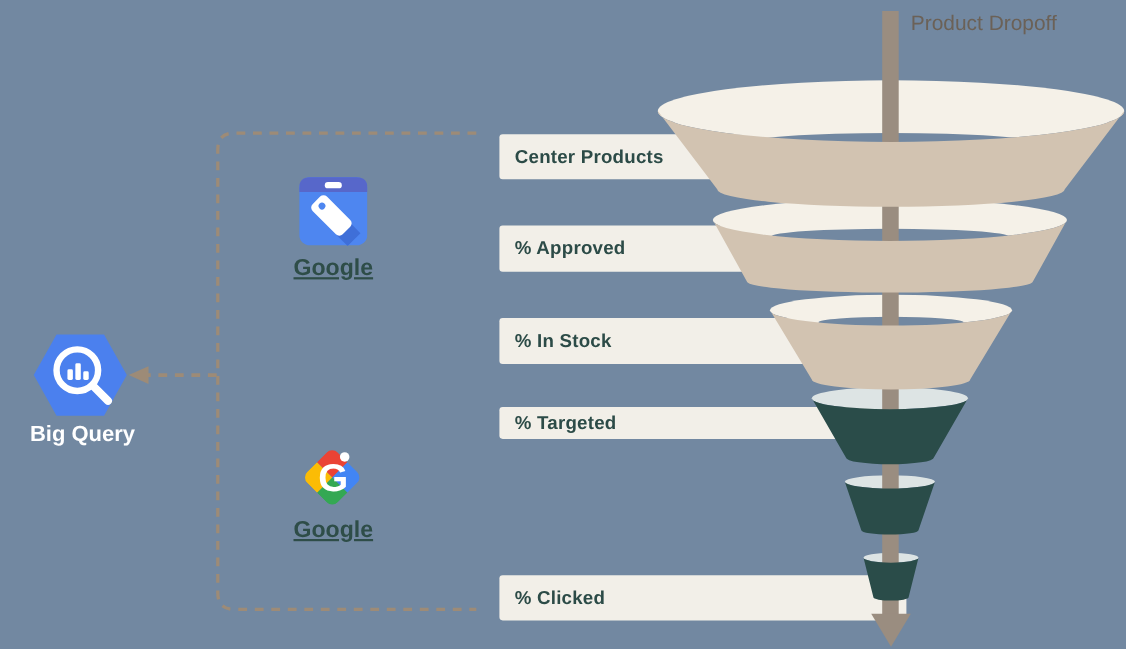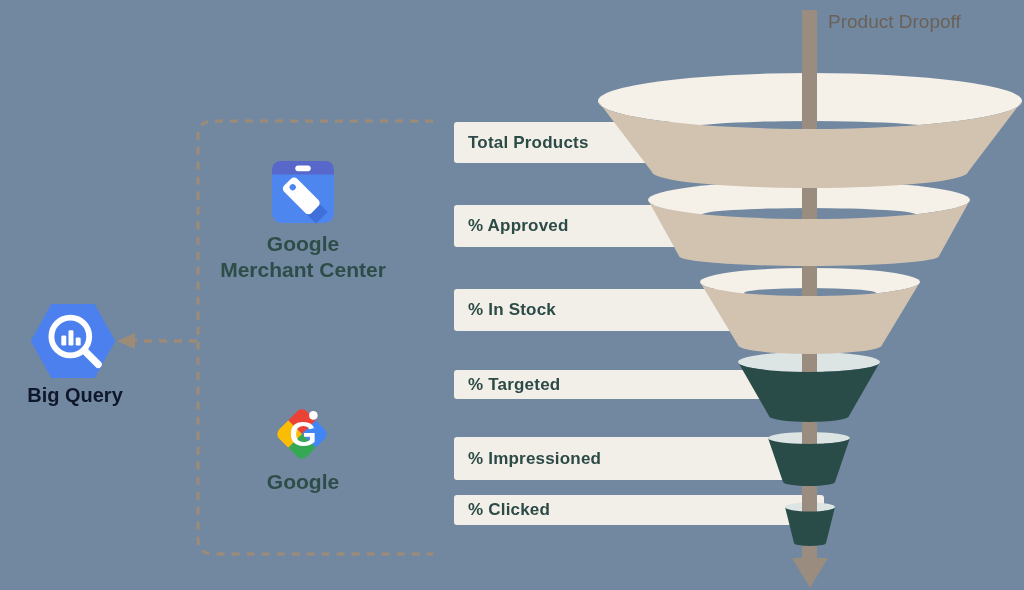--- a/index.html
+++ b/index.html
@@ -41,56 +41,53 @@
   .icon-box { position: absolute; z-index: 3; }
   .caption {
     position: absolute;
     z-index: 3;
     text-align: center;
     font-weight: bold;
     color: #2e4d48;
     line-height: 26px;
     font-size: 21px;
   }
-  .caption .line { display: block; }
+  .caption .line { display: block; text-decoration: underline; }
   #bigquery-caption {
-    color: #0f172a;
+    color: #ffffff;
     font-size: 20px;
   }
   #dropoff-caption {
     position: absolute;
     left: 828px; top: 11px;
     z-index: 3;
     font-weight: normal;
     font-size: 19px;
     line-height: 22px;
     color: #6b6157;
   }
 </style>
 </head>
 <body>
 
 <div id="canvas">
 
   <div class="bar" style="top:122px; height:41px;">
-    <span>Total Products</span>
+    <span>Center Products</span>
   </div>
   <div class="bar" style="top:205px; height:42px;">
     <span>% Approved</span>
   </div>
   <div class="bar" style="top:289px; height:42px;">
     <span>% In Stock</span>
   </div>
   <div class="bar" style="top:370px; height:29px;">
     <span>% Targeted</span>
   </div>
-  <div class="bar" style="top:437px; height:43px;">
-    <span>% Impressioned</span>
-  </div>
-  <div class="bar" style="top:495px; height:30px;">
+  <div class="bar" style="top:523px; height:41px;">
     <span>% Clicked</span>
   </div>
 
   <svg id="funnel-svg" width="1024" height="590" viewBox="0 0 1024 590">
 
     <g>
       <ellipse cx="810" cy="101" rx="212" ry="28" fill="#f5f1e8"></ellipse>
       <ellipse cx="810" cy="130" rx="132" ry="9" fill="#7288a1"></ellipse>
       <ellipse cx="809" cy="200" rx="161" ry="19" fill="#f5f1e8"></ellipse>
       <ellipse cx="809" cy="215" rx="108" ry="7" fill="#7288a1"></ellipse>
@@ -144,21 +141,20 @@
     <path d="M 0 14 V 10 Q 0 0 10 0 H 54 Q 64 0 64 10 V 14 Z" fill="#5767ca"></path>
     <rect x="24" y="4.5" width="16" height="6" rx="3" fill="#ffffff"></rect>
     <g transform="rotate(45 32 37)">
       <rect x="47" y="30" width="14" height="17" fill="#3f6fd8"></rect>
       <rect x="10" y="28" width="40" height="19" rx="4.5" fill="#ffffff"></rect>
       <circle cx="17.5" cy="37.5" r="3.2" fill="#4e86f0"></circle>
     </g>
   </svg>
   <div class="caption" style="left:193px; top:231px; width:220px;">
     <span class="line">Google</span>
-    <span class="line">Merchant Center</span>
   </div>
 
   <svg class="icon-box" style="left:269px; top:401px;" width="66" height="66" viewBox="0 0 64 64">
     <g transform="rotate(45 32 32)">
       <clipPath id="shoptag-clip">
         <rect x="13" y="13" width="38" height="38" rx="7"></rect>
       </clipPath>
       <g clip-path="url(#shoptag-clip)">
         <rect x="13" y="13" width="19" height="19" fill="#ea4335"></rect>
         <rect x="32" y="13" width="19" height="19" fill="#4285f4"></rect>

